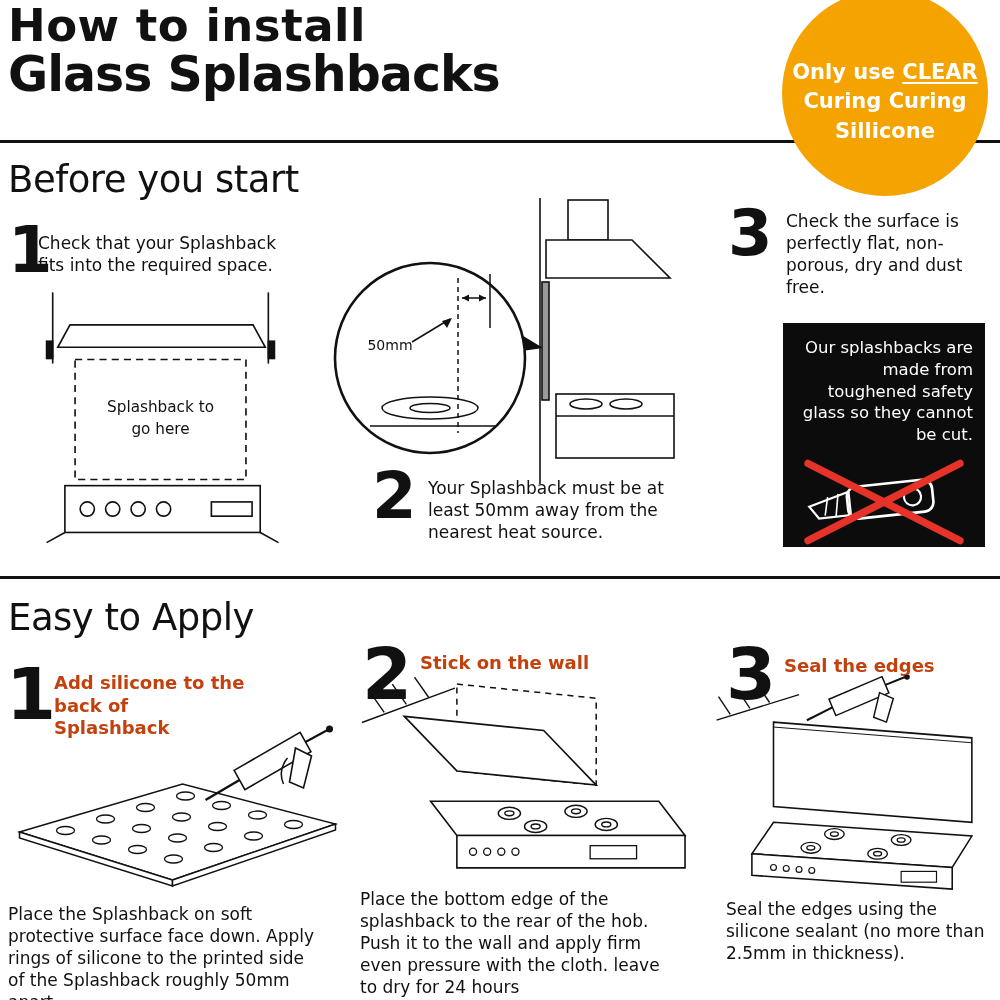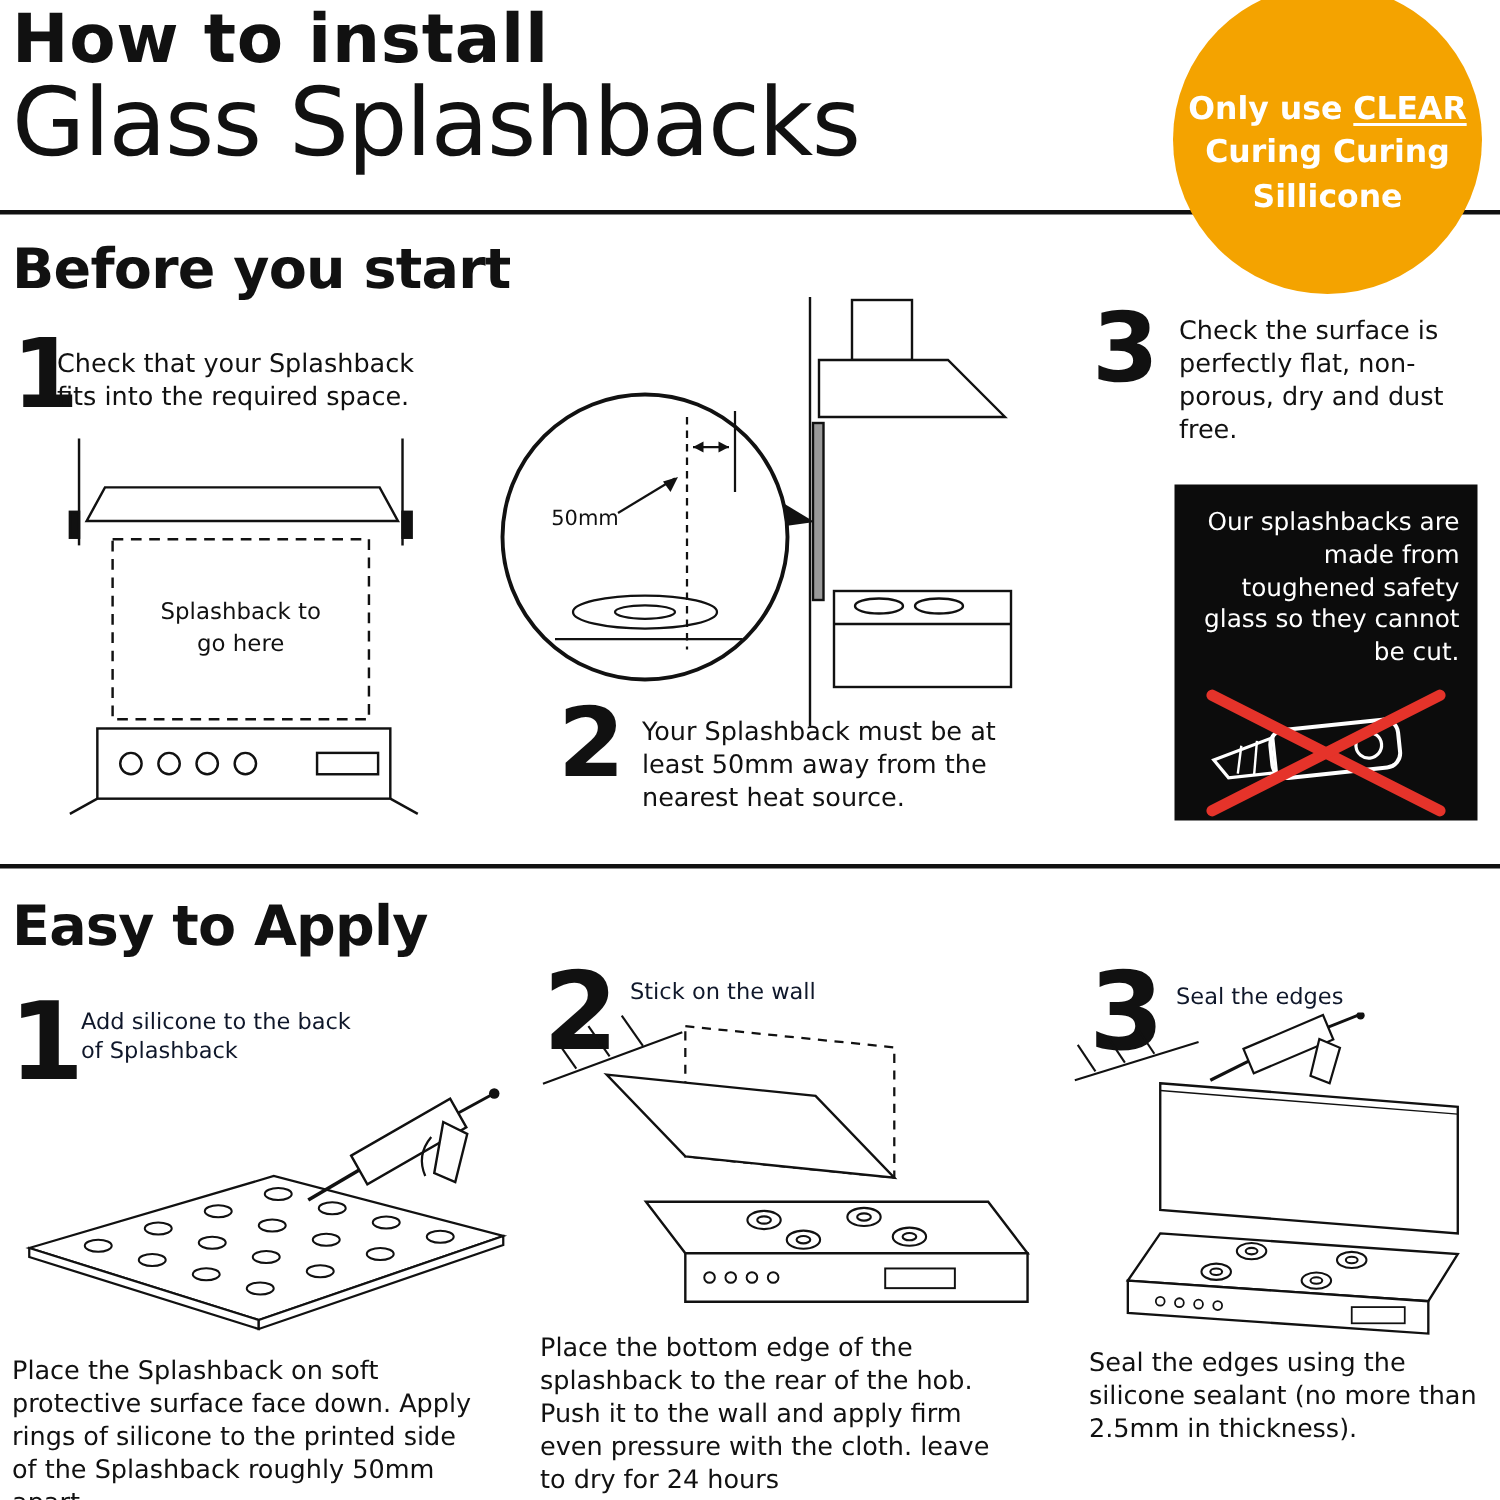--- a/index.html
+++ b/index.html
@@ -2,38 +2,38 @@
 <html><head>
 <meta charset="utf-8">
 <style>
   * { margin:0; padding:0; box-sizing:border-box; }
   html,body { background:#fff; }
   body { font-family:"DejaVu Sans","Liberation Sans",sans-serif; color:#111; }
   .page { position:relative; width:1000px; height:1000px; background:#fff; overflow:hidden; }
   .abs { position:absolute; }
 
   .title-line1 { font-size:45px; font-weight:800; line-height:1.05; letter-spacing:0.5px; }
-  .title-line2 { font-size:63px; font-weight:400; line-height:1.05; letter-spacing:-1px; }
+  .title-line2 { font-size:49px; font-weight:700; line-height:1.05; letter-spacing:-1px; }
 
   .rule { position:absolute; left:0; width:1000px; height:3px; background:#111; z-index:1; }
 
   .badge { position:absolute; left:782px; top:-10px; width:206px; height:206px; border-radius:50%;
            background:#F4A300; color:#fff; z-index:2; display:flex; flex-direction:column;
            justify-content:center; align-items:center; text-align:center;
            font-weight:700; font-size:21px; line-height:1.4; padding-top:18px; }
   .badge .u { text-decoration:underline; text-underline-offset:3px; text-decoration-thickness:2px;text-align:center; }
 
-  .h2 { font-size:37px; font-weight:700; letter-spacing:-0.5px; }
+  .h2 { font-size:37px; font-weight:400; letter-spacing:-0.5px; }
 
   .step-num { font-weight:800; line-height:0.9; color:#111; }
   .num-lg { font-size:64px; }
   .num-xl { font-size:72px; }
 
   .body-text { font-size:17px; line-height:1.3; color:#111; }
-  .step-title { font-size:15px; line-height:1.25; color:#0f172a; }
+  .step-title { font-size:18px; line-height:1.25; color:#c2410c;font-weight:bold; }
 
   .warning { position:absolute; left:783px; top:323px; width:202px; height:224px;
              background:#0c0c0c; color:#fff; padding:14px 12px 25px 12px; }
   .warning .w-text { font-size:16.5px; line-height:1.32; text-align:right; }
   .warning .w-icon { margin-top:10px; display:flex; justify-content:center; }
 
   svg { display:block; }
   svg text { font-family:"DejaVu Sans","Liberation Sans",sans-serif; fill:#111; }
 </style>
 </head>

